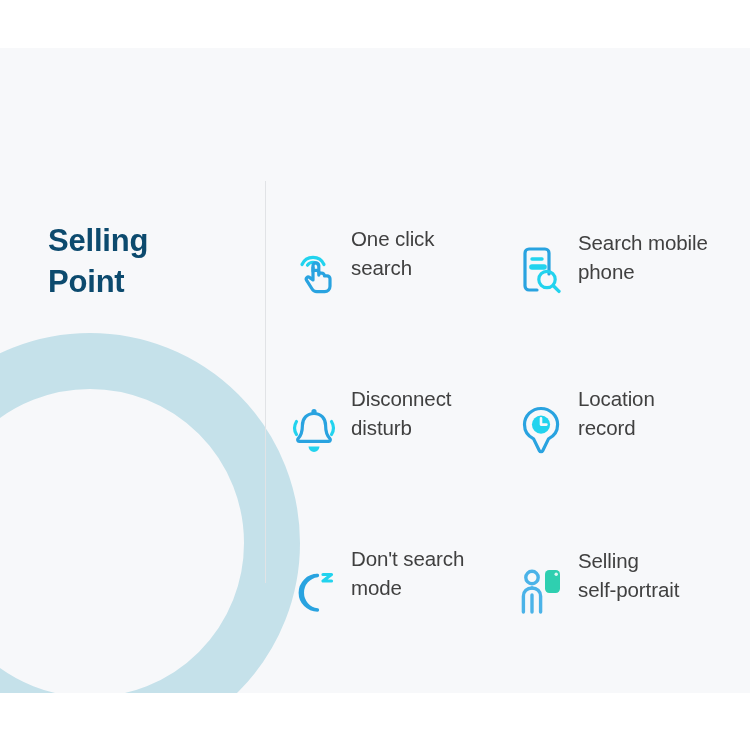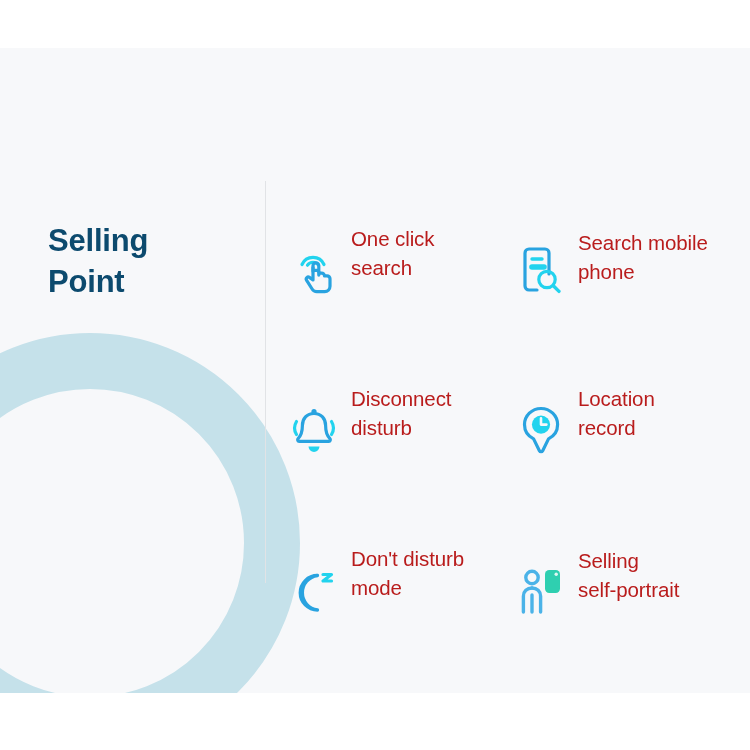--- a/index.html
+++ b/index.html
@@ -92,21 +92,21 @@
     display: flex;
     align-items: center;
     justify-content: center;
     margin-top: 16px;
   }
   .feature .icon svg { display: block; }
   .feature .body { padding-top: 2px; }
   .feature .label {
     font-size: 20.5px;
     line-height: 1.42;
-    color: #b91c1c;
+    color: #404040;
     white-space: pre-line;
     letter-spacing: -0.1px;
   }
   .feature .rule {
     margin-top: 9px;
     width: 34px;
     height: 3px;
     border-radius: 2px;
     background: #3f9fd4;
   }
@@ -205,21 +205,21 @@
       </div>
 
       <div class="feature feat-4">
         <span class="icon">
           <svg width="52" height="52" viewBox="0 0 52 52">
             <path d="M29.5 10.5A17.2 17.2 0 1 0 29.5 45a17.4 17.4 0 0 1 0-34.5z" fill="none" stroke="#29a3e0" stroke-width="3.3" stroke-linejoin="round"></path>
             <path d="M35 9.5h8.5L35 16h8.5" fill="none" stroke="#22d3ee" stroke-width="3.2" stroke-linecap="round" stroke-linejoin="round"></path>
           </svg>
         </span>
         <span class="body">
-          <span class="label">Don't disturb
+          <span class="label">Don't search
 mode</span>
           <span class="rule"></span>
         </span>
       </div>
 
       <div class="feature feat-5">
         <span class="icon">
           <svg width="46" height="52" viewBox="0 0 46 52">
             <circle cx="14" cy="12.5" r="6.2" fill="none" stroke="#4bb3e8" stroke-width="3.4"></circle>
             <path d="M14 23c-5 0-8.6 3.5-8.6 8.2V47" fill="none" stroke="#4bb3e8" stroke-width="3.4" stroke-linecap="round"></path>

